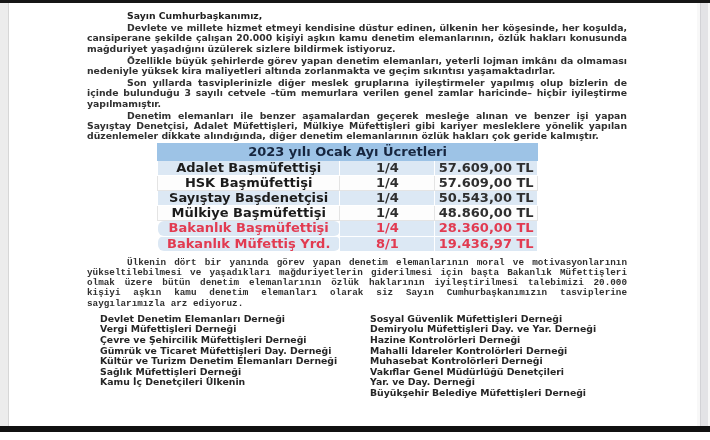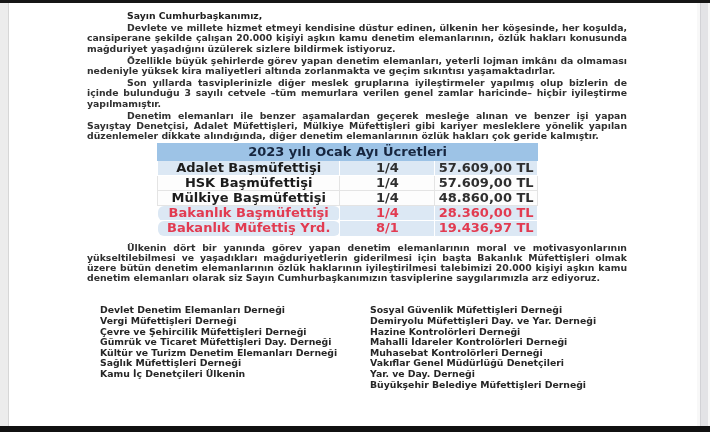--- a/index.html
+++ b/index.html
@@ -65,25 +65,25 @@
     border: 1px solid #e4e4e4;
     color: #2f2f2f;
     font-weight: 700;
   }
   table.salary tr.stripe td { background: #dce8f4; border-color: #ffffff; }
   table.salary tr.plain  td { background: #fdfdfd; }
   table.salary tr.hl     td { color: #e23b51; }
   table.salary td.name   { color: #1c1c1c; }
   table.salary tr.hl td.name { color: #e23b51; border-radius: 6px; }
 
-  .closing { margin-top: 6px; }
+  .closing { margin-top: 6px; font-family: Liberation Mono, monospace; }
 
   .assoc {
     display: flex;
-    margin: 22px 0 0 13px;
+    margin: 5px 0 0 13px;
     font-weight: 700;
     color: #262626;
     line-height: 10.6px;
   }
   .assoc .col-left  { width: 270px; }
   .assoc .col-right { flex: 1; }
   .assoc .item { white-space: nowrap; }
 </style>
 </head>
 <body>
@@ -117,20 +117,25 @@
       <tbody>
         <tr class="stripe">
           <td class="name">Adalet Başmüfettişi</td>
           <td>1/4</td>
           <td>57.609,00 TL</td>
         </tr>
         <tr class="plain">
           <td class="name">HSK Başmüfettişi</td>
           <td>1/4</td>
           <td>57.609,00 TL</td>
+        </tr>
+        <tr class="stripe">
+          <td class="name">Sayıştay Başdenetçisi</td>
+          <td>1/4</td>
+          <td>50.543,00 TL</td>
         </tr>
         <tr class="plain">
           <td class="name">Mülkiye Başmüfettişi</td>
           <td>1/4</td>
           <td>48.860,00 TL</td>
         </tr>
         <tr class="stripe hl">
           <td class="name">Bakanlık Başmüfettişi</td>
           <td>1/4</td>
           <td>28.360,00 TL</td>

